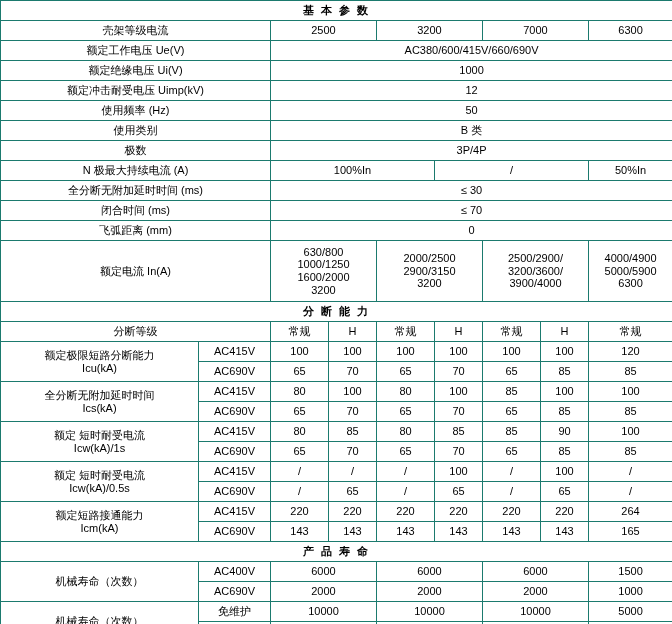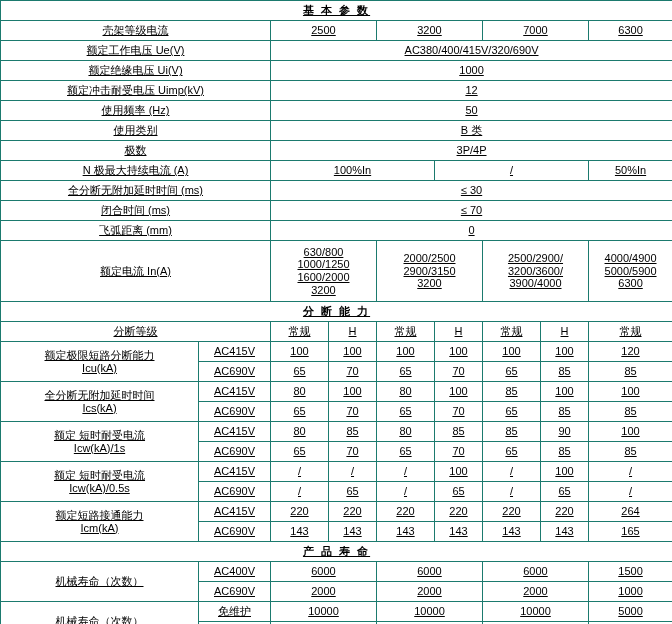--- a/index.html
+++ b/index.html
@@ -12,21 +12,20 @@
     font-size: 11px;
     color: #000000;
   }
   #sheet {
     width: 672px;
     height: 624px;
     position: relative;
     overflow: hidden;
     background: #ffffff;
     box-sizing: border-box;
-    text-decoration: underline;
   }
   table.spec {
     border-collapse: collapse;
     width: 672px;
     table-layout: fixed;
   }
   table.spec td {
     border: 1px solid #1b7a6e;
     padding: 1px 3px;
     font-size: 11px;
@@ -86,21 +85,21 @@
   <tr>
     <td class="lbl" colspan="2">壳架等级电流</td>
     <td colspan="2">2500</td>
     <td colspan="2">3200</td>
     <td colspan="2">7000</td>
     <td>6300</td>
   </tr>
 
   <tr>
     <td class="lbl" colspan="2">额定工作电压 Ue(V)</td>
-    <td colspan="7">AC380/400/415V/320/690V</td>
+    <td colspan="7">AC380/600/415V/660/690V</td>
   </tr>
   <tr>
     <td class="lbl" colspan="2">额定绝缘电压 Ui(V)</td>
     <td colspan="7">1000</td>
   </tr>
   <tr>
     <td class="lbl" colspan="2">额定冲击耐受电压 Uimp(kV)</td>
     <td colspan="7">12</td>
   </tr>
   <tr>

